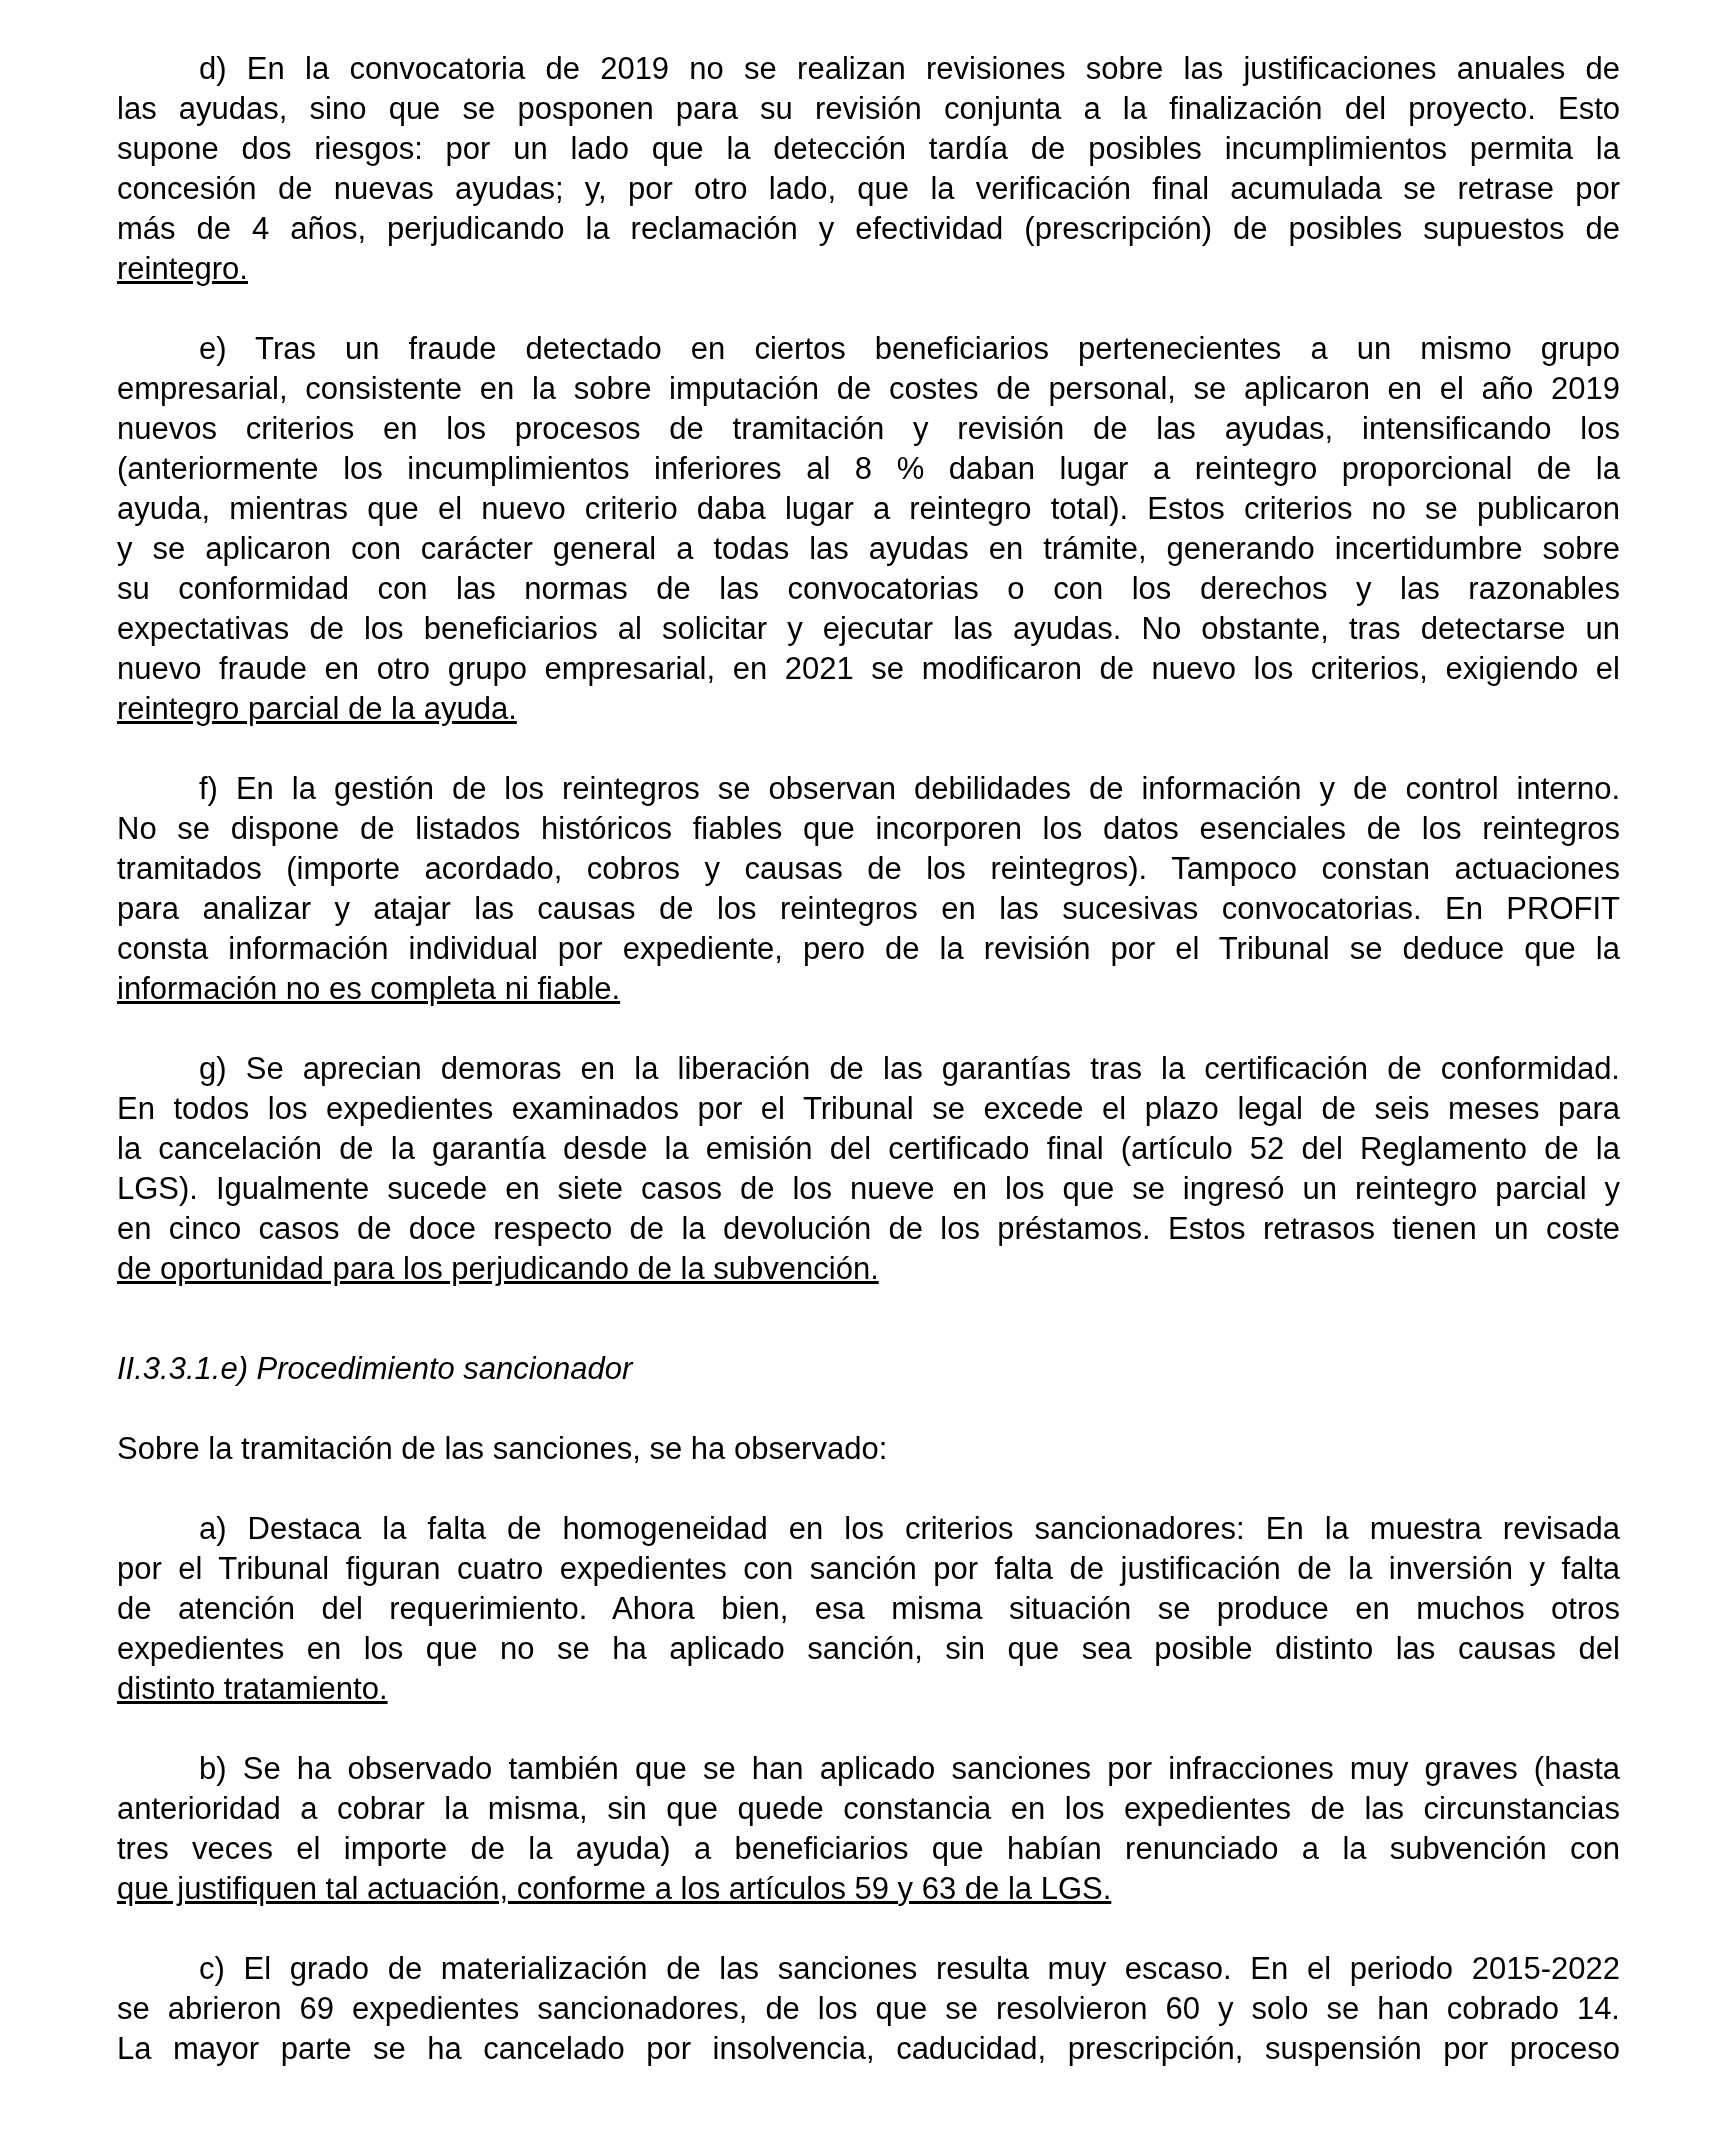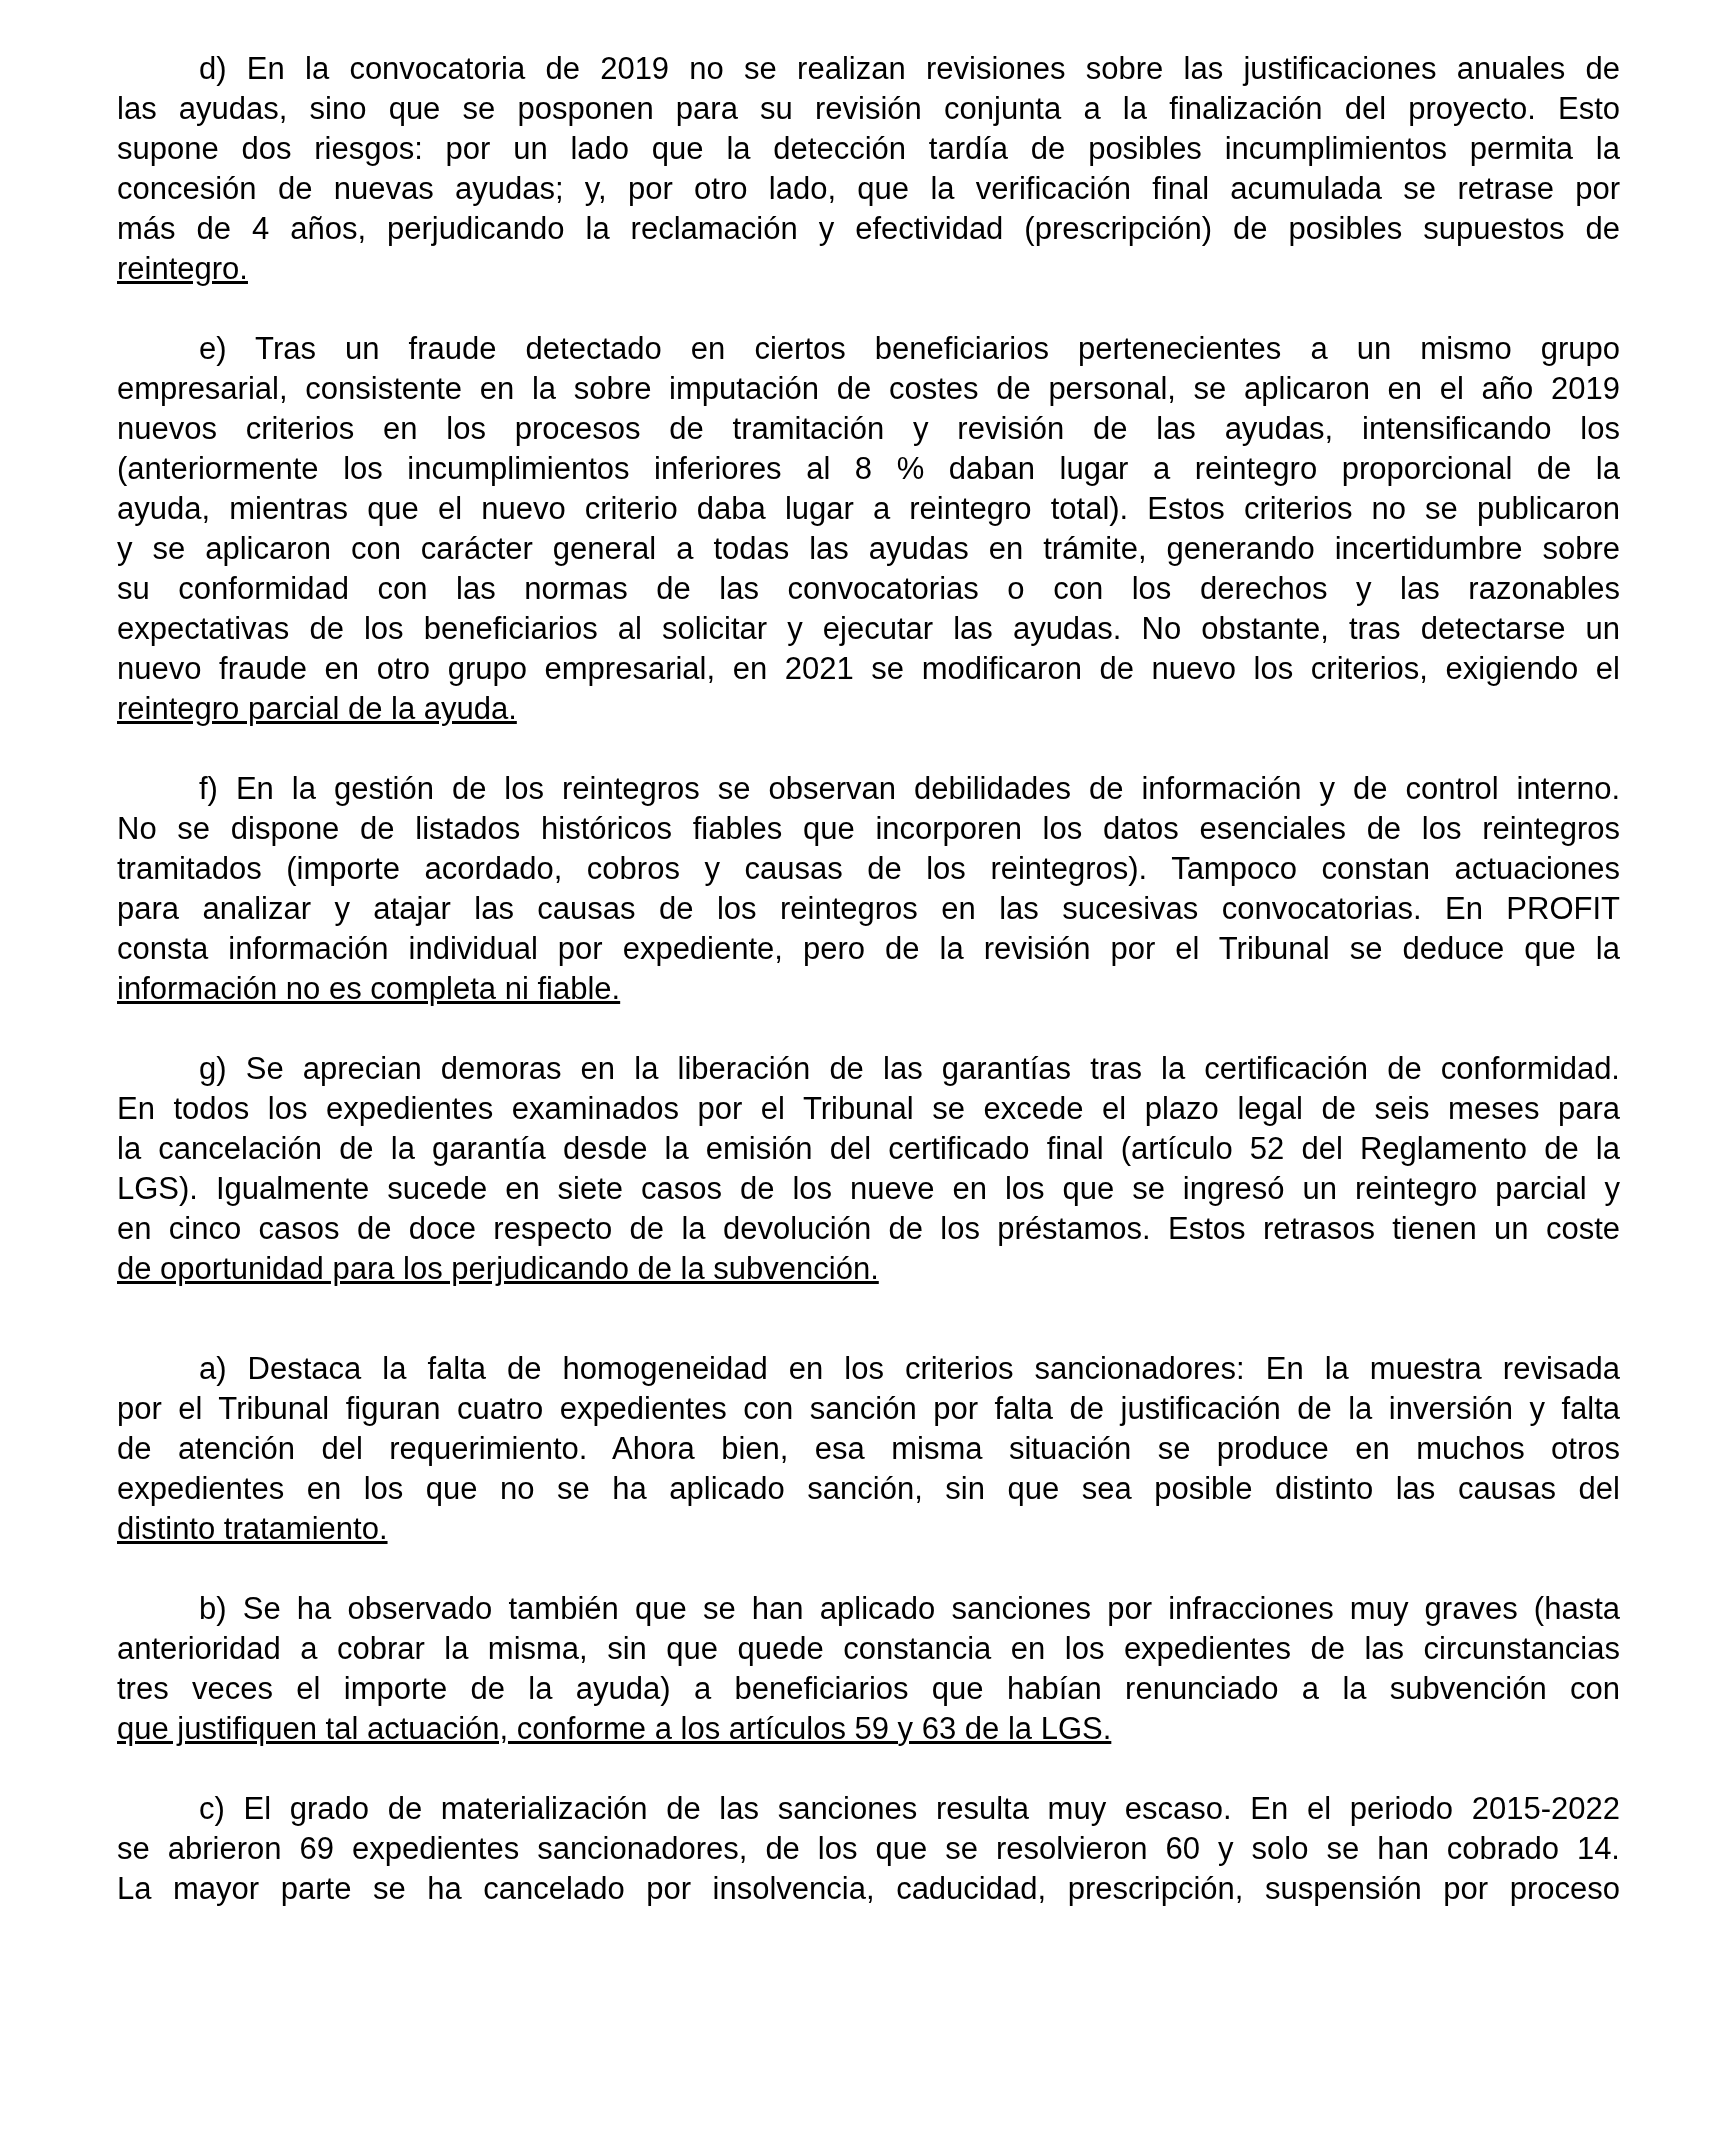--- a/index.html
+++ b/index.html
@@ -62,21 +62,23 @@
     <span class="line indent">g) Se aprecian demoras en la liberación de las garantías tras la certificación de conformidad.</span>
     <span class="line">En todos los expedientes examinados por el Tribunal se excede el plazo legal de seis meses para</span>
     <span class="line">la cancelación de la garantía desde la emisión del certificado final (artículo 52 del Reglamento de la</span>
     <span class="line">LGS). Igualmente sucede en siete casos de los nueve en los que se ingresó un reintegro parcial y</span>
     <span class="line">en cinco casos de doce respecto de la devolución de los préstamos. Estos retrasos tienen un coste</span>
     <span class="line last">de oportunidad para los perjudicando de la subvención.</span>
   </div>
 
   <div class="gap-extra"></div>
 
+  <div class="heading">II.3.3.1.e) Procedimiento sancionador</div>
 
+  <div class="intro">Sobre la tramitación de las sanciones, se ha observado:</div>
 
   <div class="para">
     <span class="line indent">a) Destaca la falta de homogeneidad en los criterios sancionadores: En la muestra revisada</span>
     <span class="line">por el Tribunal figuran cuatro expedientes con sanción por falta de justificación de la inversión y falta</span>
     <span class="line">de atención del requerimiento. Ahora bien, esa misma situación se produce en muchos otros</span>
     <span class="line">expedientes en los que no se ha aplicado sanción, sin que sea posible distinto las causas del</span>
     <span class="line last">distinto tratamiento.</span>
   </div>
 
   <div class="para">

